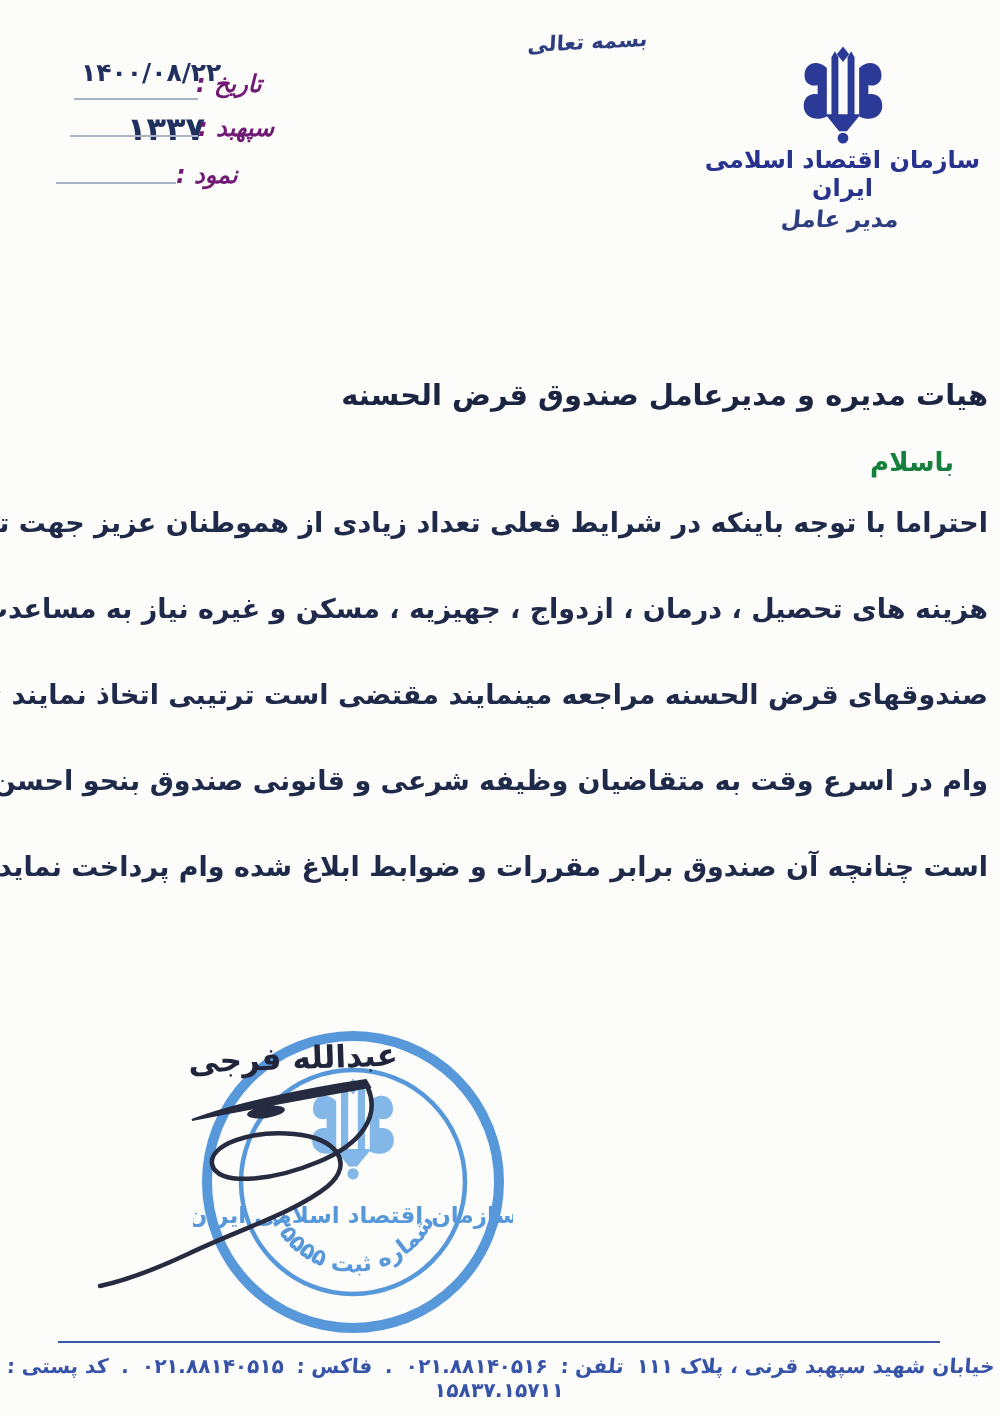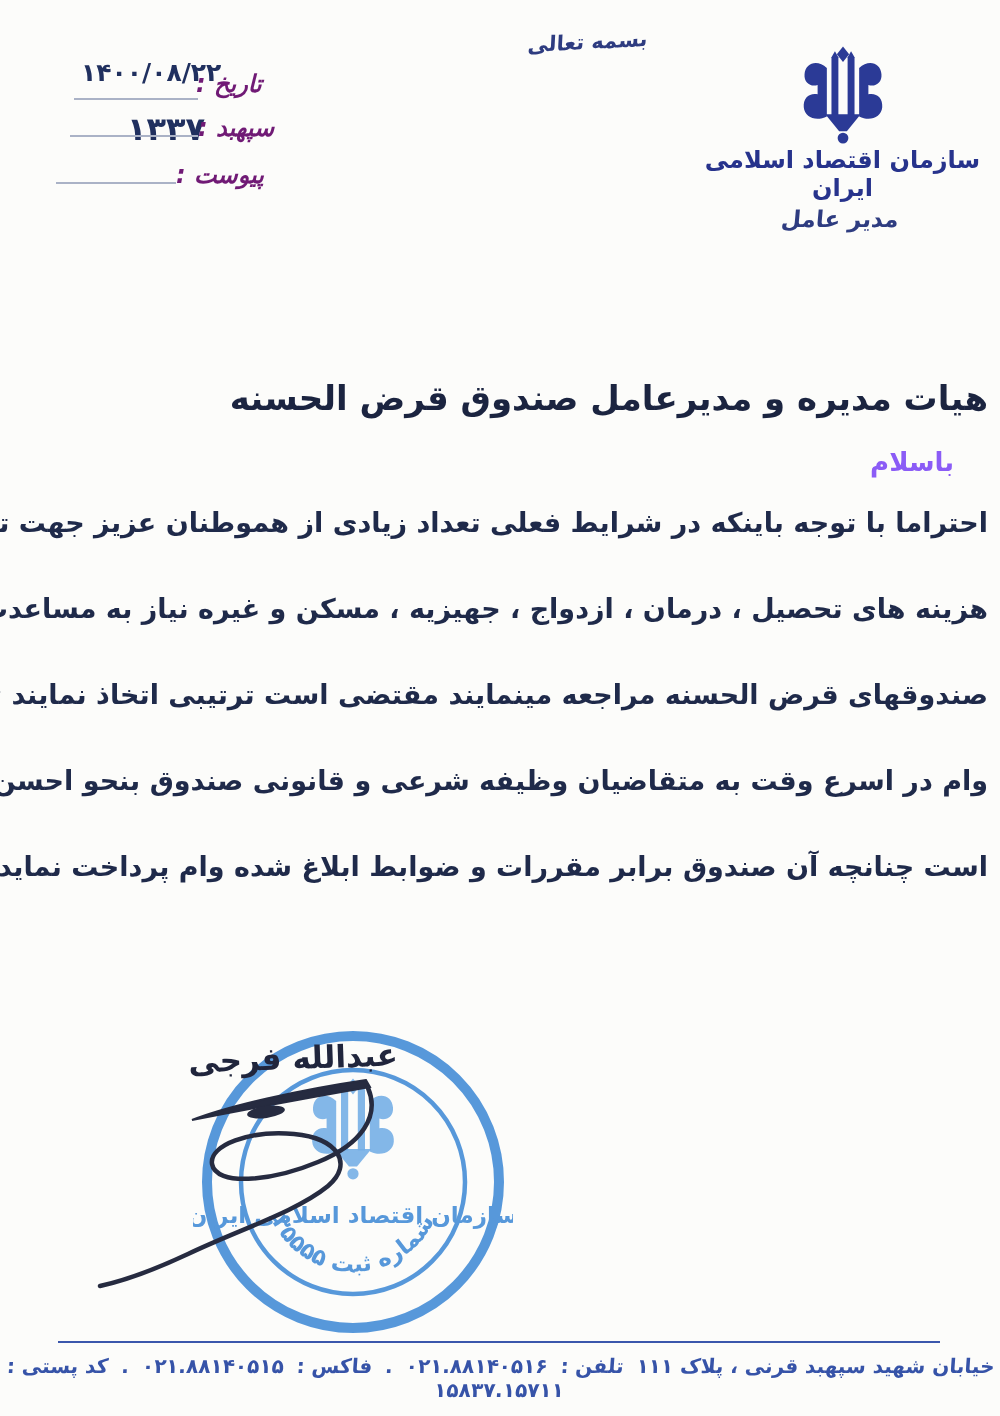--- a/index.html
+++ b/index.html
@@ -29,25 +29,25 @@
   }
   .org-role {
     left:765px; top:206px; width:150px; text-align:center;
     font-size:23px; font-weight:bold; color:#2e3c80;
     transform:skewX(-5deg);
   }
 
   
   .addressee {
     left:55px; top:378px; width:933px; text-align:right;
-    font-size:34px; font-weight:bold; color:#1b2440;
+    font-size:29px; font-weight:bold; color:#1b2440;
   }
   .salutation {
     left:55px; top:447px; width:933px; text-align:right; padding-left:0;
-    padding-right:34px; font-size:26px; font-weight:600; color:#8b5cf6;
+    padding-right:34px; font-size:26px; font-weight:600; color:#15803d;
   }
   .body-block { left:55px; top:480px; width:933px; }
   .body-line {
     direction:rtl; font-size:27px; font-weight:600; color:#1f2a4a;
     line-height:86px; white-space:nowrap;
     text-align:justify; text-align-last:justify;
   }
   .body-line.last {
     text-align-last:right; padding-right:26px; padding-left:40px;
     white-space:normal;
@@ -94,21 +94,21 @@
   <div class="abs bismillah rtl">بسمه تعالی</div>
 
   <div class="abs hfield-value rtl" style="left:45px; top:58px; width:140px;">۱۴۰۰/۰۸/۲۲</div>
   <div class="abs hfield-label rtl" style="left:196px; top:70px;">تاریخ :</div>
   <div class="abs hline" style="left:74px; top:98px; width:124px;"></div>
 
   <div class="abs hfield-value rtl" style="left:88px; top:110px; width:84px; font-size:32px;">۱۳۳۷</div>
   <div class="abs hfield-label rtl" style="left:198px; top:114px;">سپهبد :</div>
   <div class="abs hline" style="left:70px; top:135px; width:128px;"></div>
 
-  <div class="abs hfield-label rtl" style="left:176px; top:161px;">پیوست :</div>
+  <div class="abs hfield-label rtl" style="left:176px; top:161px;">نمود :</div>
   <div class="abs hline" style="left:56px; top:182px; width:120px;"></div>
 
   <svg class="abs" style="left:792px; top:45px;" width="102" height="100" viewBox="0 0 110 130">
     <use href="#emblem" fill="#2b3a96"></use>
   </svg>
   <div class="abs org-name rtl">سازمان اقتصاد اسلامی ایران</div>
   <div class="abs org-role rtl">مدیر عامل</div>
 
   <div class="abs addressee rtl">هیات مدیره و مدیرعامل صندوق قرض الحسنه</div>
   <div class="abs salutation rtl">باسلام</div>

